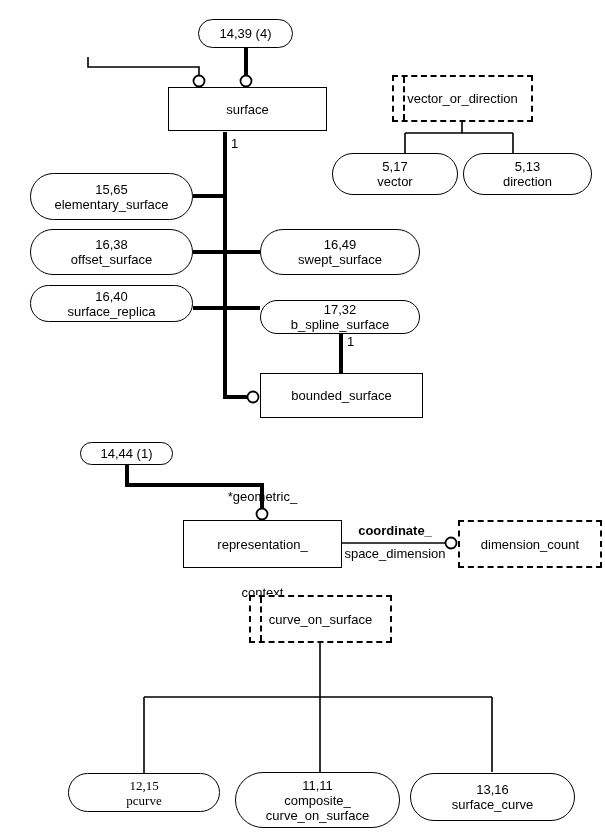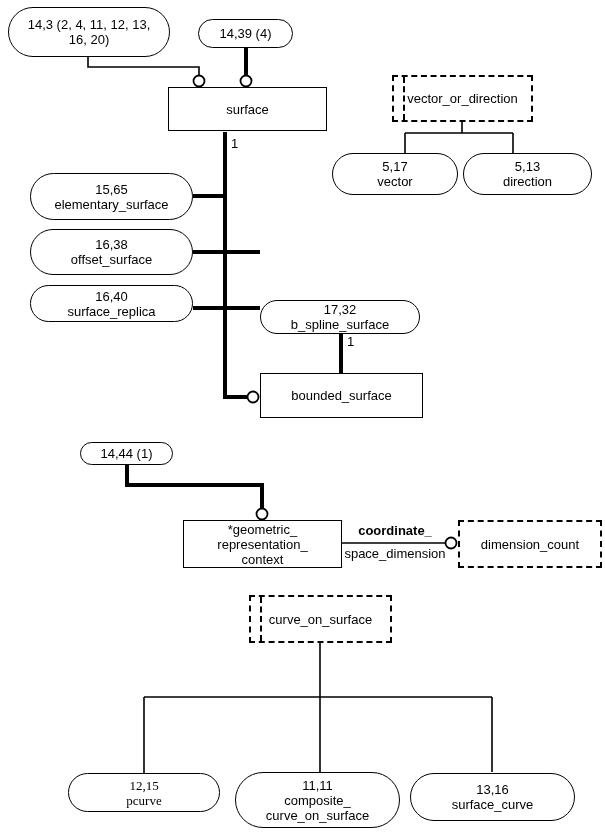--- a/index.html
+++ b/index.html
@@ -60,24 +60,20 @@
     </g>
     <g stroke="#000" stroke-width="1.8" fill="#fff">
       <circle cx="199" cy="81" r="5.5"></circle>
       <circle cx="246" cy="81" r="5.5"></circle>
       <circle cx="253" cy="397" r="5.5"></circle>
       <circle cx="262" cy="514" r="5.5"></circle>
       <circle cx="451" cy="543" r="5.5"></circle>
     </g>
   </svg>
 
-  <div class="node callout" style="left:8px;top:7px;width:162px;height:50px;">
-    <div>14,3 (2, 4, 11, 12, 13,</div>
-    <div>16, 20)</div>
-  </div>
 
   <div class="node pill" style="left:198px;top:19px;width:95px;height:29px;">
     <div>14,39 (4)</div>
   </div>
 
   <div class="node rect" style="left:168px;top:87px;width:159px;height:44px;">
     <div>surface</div>
   </div>
 
   <div class="node rect dashed" style="left:392px;top:75px;width:141px;height:47px;">
@@ -103,35 +99,39 @@
   <div class="node stadium" style="left:30px;top:229px;width:163px;height:46px;">
     <div>16,38</div>
     <div>offset_surface</div>
   </div>
 
   <div class="node stadium" style="left:30px;top:285px;width:163px;height:37px;">
     <div>16,40</div>
     <div>surface_replica</div>
   </div>
 
+  <div class="node stadium" style="left:260px;top:229px;width:160px;height:46px;">
+    <div>16,49</div>
+    <div>swept_surface</div>
+  </div>
 
   <div class="node stadium" style="left:260px;top:300px;width:160px;height:34px;">
     <div>17,32</div>
     <div>b_spline_surface</div>
   </div>
 
   <div class="node rect" style="left:260px;top:373px;width:163px;height:45px;">
     <div>bounded_surface</div>
   </div>
 
   <div class="node pill" style="left:80px;top:442px;width:93px;height:23px;border-radius:12px;">
     <div>14,44 (1)</div>
   </div>
 
-  <div class="node rect" style="left:183px;top:520px;width:159px;height:48px;">
+  <div class="node rect" style="left:183px;top:520px;width:159px;height:48px;gap:33px;">
     <div>*geometric_</div>
     <div>representation_</div>
     <div>context</div>
   </div>
 
   <div class="node rect dashed" style="left:458px;top:520px;width:144px;height:48px;">
     <div>dimension_count</div>
   </div>
 
   <div class="node rect dashed" style="left:249px;top:595px;width:143px;height:48px;">

